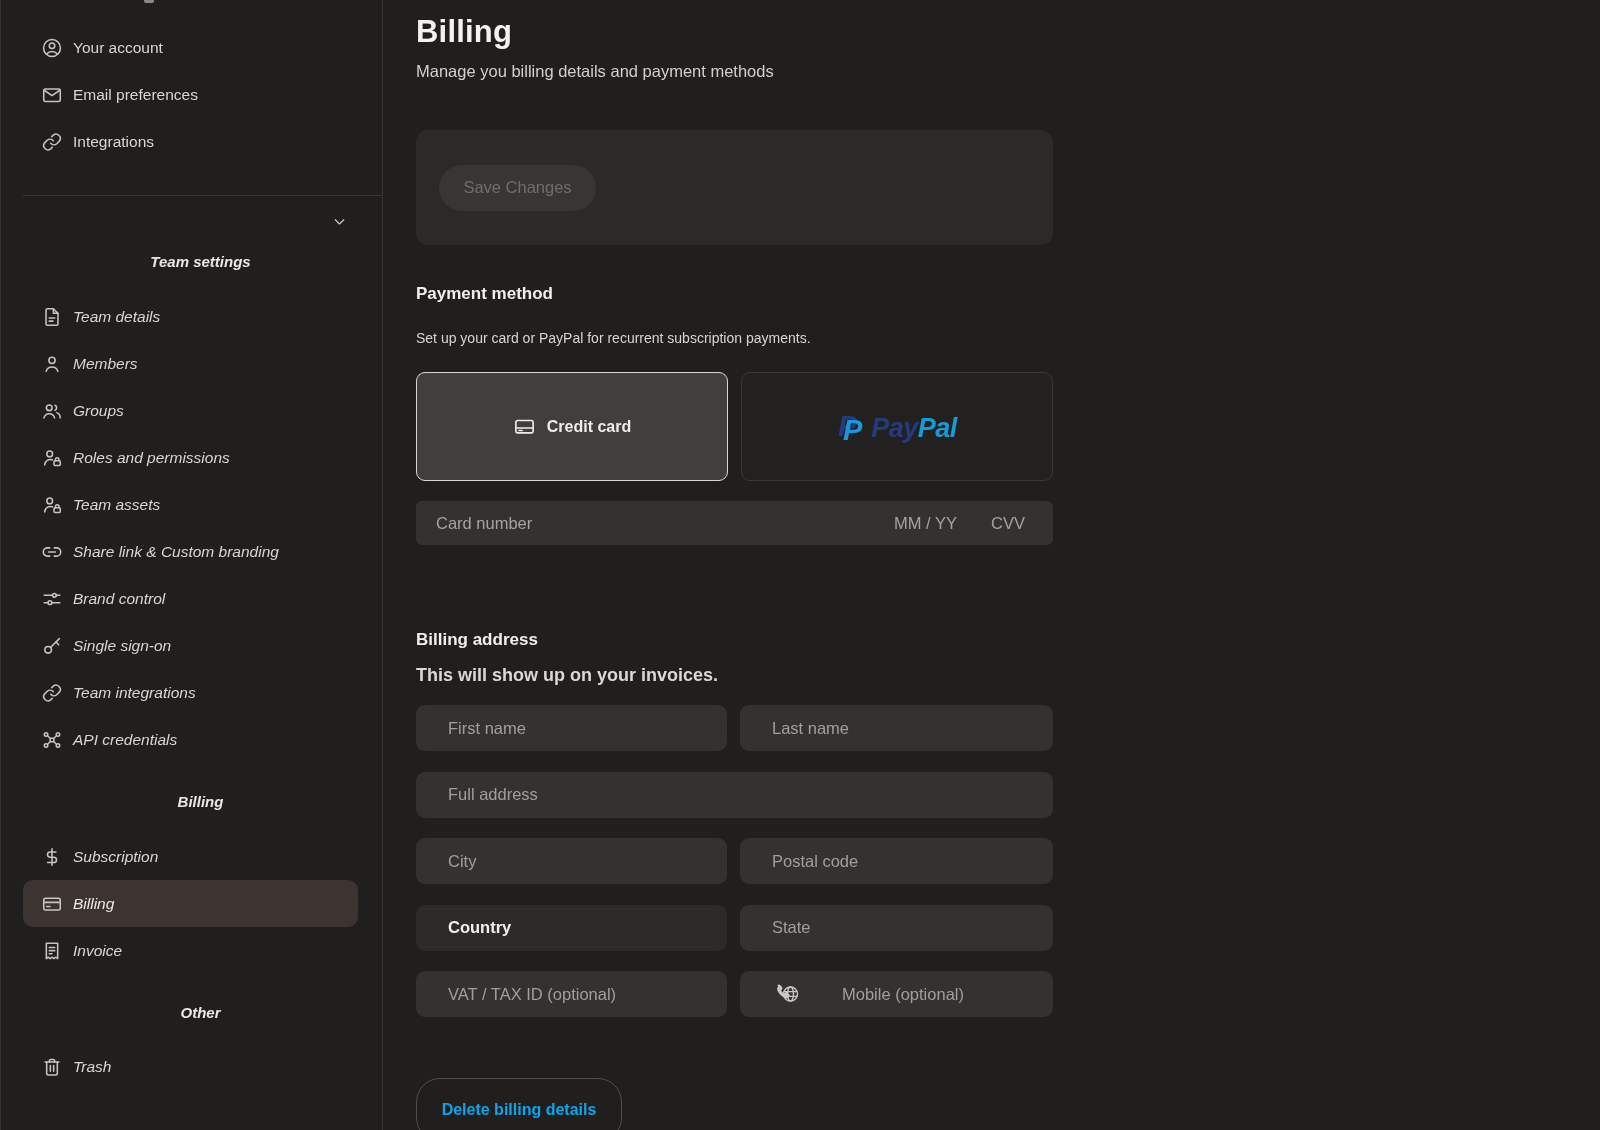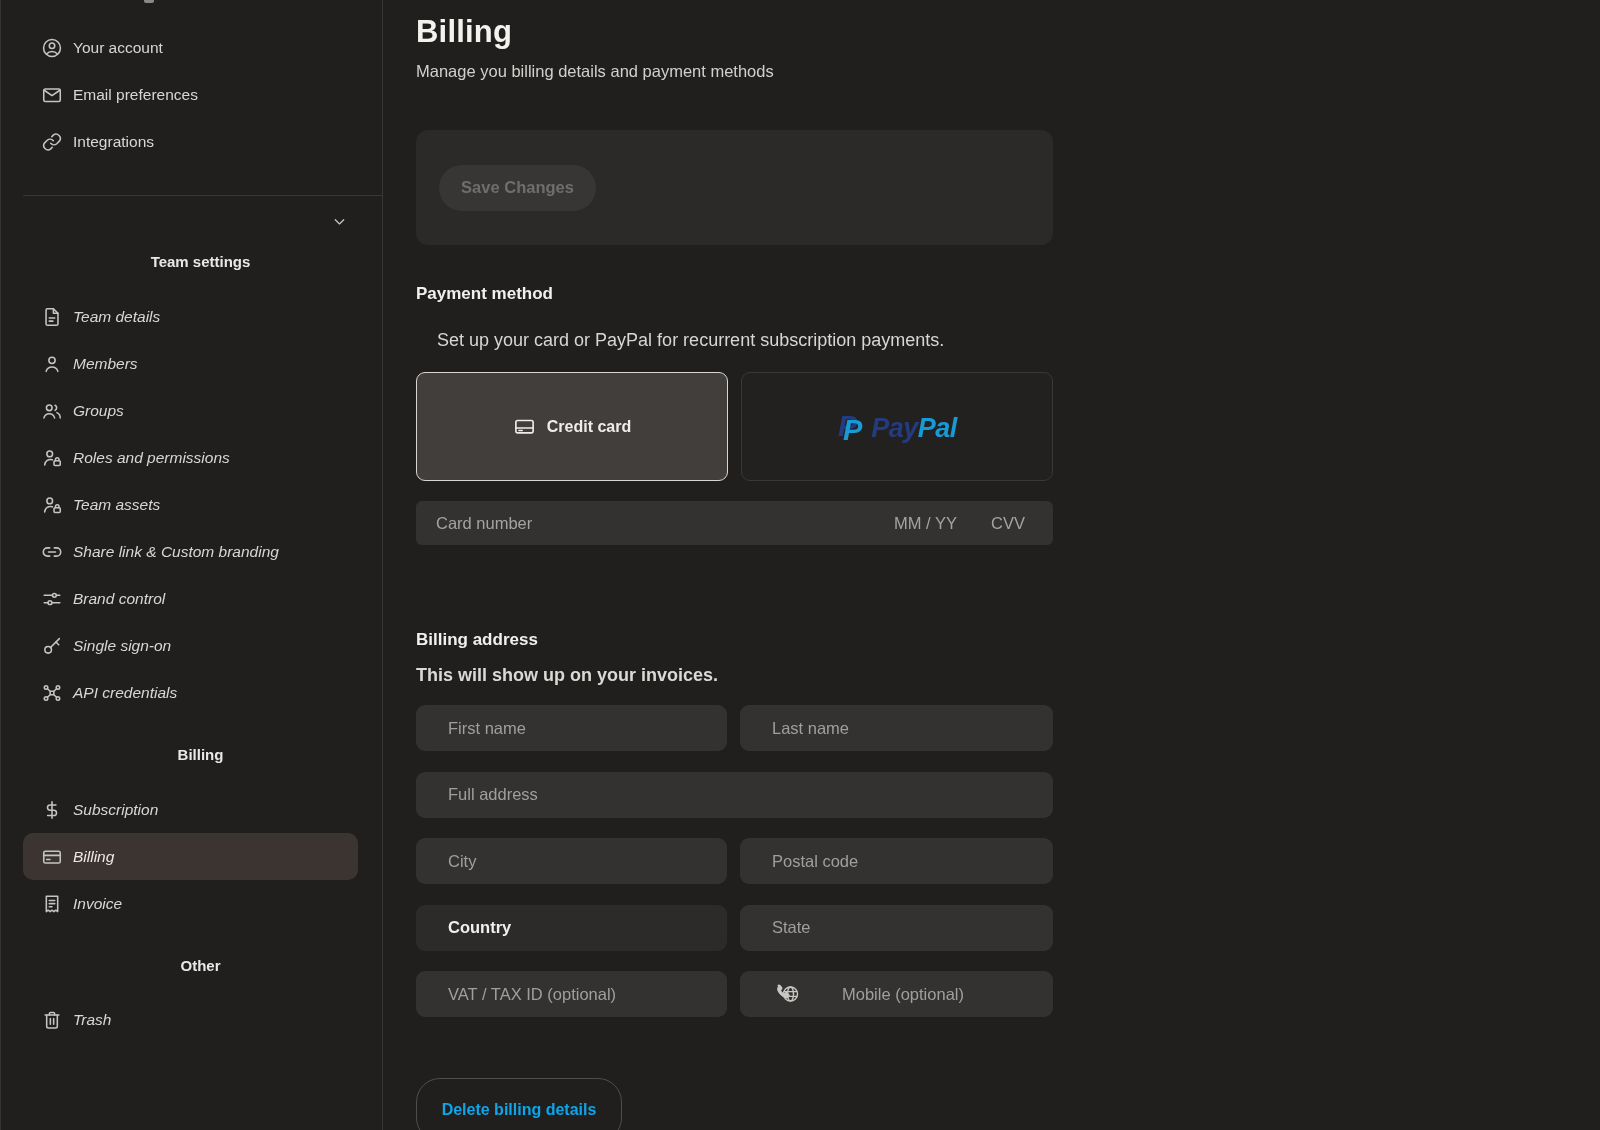--- a/index.html
+++ b/index.html
@@ -25,45 +25,45 @@
     height:47px; margin:0 24px 0 22px; padding-left:18px;
     display:flex; align-items:center; gap:10px;
     border-radius:10px; font-size:15.5px; color:#d9d7d4; cursor:pointer;
   }
   .side-item.selected { background:#3b3431; color:#eceae7; }
   .side-icon { width:22px; height:22px; color:#c6c4c1; flex:0 0 22px; }
   .side-icon svg { width:22px; height:22px; }
   .divider { margin:30px 0 0 22px; border-top:1px solid #393837; }
   .collapse-row { margin-top:12px; height:26px; display:flex; justify-content:flex-end; padding-right:34px; align-items:center; }
   .collapse-row svg { width:17px; height:17px; color:#cbc9c6; cursor:pointer; }
-  .side-sec-title { margin-top:19px; padding-left:18px; font-size:15px; font-weight:bold; color:#eae8e5; }
+  .side-sec-title { margin-top:19px; padding-left:18px; font-size:15px; font-weight:bold; color:#eae8e5;font-style:italic; }
   .side-sec-title.mt30 { margin-top:30px; }
   .side-list { margin-top:23px;font-style:italic; }
   .side-list.mt22 { margin-top:22px; }
 
   
   .main { position:absolute; left:416px; top:0; width:637px; height:1130px; }
   .page-title { position:absolute; top:14px; left:0; font-size:31px; font-weight:bold; color:#f4f2ef; letter-spacing:0.2px; }
   .page-sub { position:absolute; top:62px; left:0; font-size:16.5px; color:#d2d0cd; }
 
   .notice {
     position:absolute; top:130px; left:0; width:637px; height:115px;
     background:#2b2a28; border-radius:12px;
     display:flex; align-items:center; justify-content:space-between;
     padding:0 23px;
   }
   .notice p { width:438px; font-size:16.5px; line-height:28px; color:#d4d2cf; }
   .save-btn {
     width:157px; height:46px; border-radius:23px; border:none;
-    background:#373635; color:#6f6e6c; font-size:16.5px; font-weight:700;
+    background:#373635; color:#6f6e6c; font-size:16.5px; font-weight:400;
     font-family:inherit; cursor:default;
   }
 
   .pm-heading { position:absolute; top:284px; left:0; font-size:17px; font-weight:bold; color:#f2f0ed; }
-  .pm-desc   { position:absolute; top:330px; left:0; font-size:18px; color:#d8d6d3;margin-left:21px; }
+  .pm-desc   { position:absolute; top:330px; left:0; font-size:14px; color:#d8d6d3; }
 
   .methods { position:absolute; top:372px; left:0; width:637px; height:109px; display:flex; gap:13px; }
   .method-card {
     flex:1; border-radius:9px; display:flex; align-items:center; justify-content:center; gap:11px; cursor:pointer;
   }
   .method-card.cc { background:#413e3c; border:1.5px solid #d8d6d3; color:#efedea; font-size:16px; font-weight:bold; }
   .method-card.cc svg { width:23px; height:23px; }
   .method-card.pp { background:#232120; border:1px solid #393837; }
   .pp-logo { display:flex; align-items:flex-end; }
   .pp-logo svg text { font-family:"Liberation Sans",sans-serif; font-weight:bold; font-style:italic; }
@@ -229,20 +229,29 @@
     </div>
     <div class="side-item">
       <span class="side-icon">
         <svg viewBox="0 0 24 24" class="oicon">
             <circle cx="7.8" cy="16.2" r="3.6"></circle>
             <path d="M10.4 13.6 20 4"></path>
             <path d="m16.3 7.7 3 3"></path>
           </svg>
       </span>
       <span>Single sign-on</span>
+    </div>
+    <div class="side-item">
+      <span class="side-icon">
+        <svg viewBox="0 0 24 24" class="oicon">
+            <path d="M10.6 13.4a4.7 4.7 0 0 0 6.6.5l2.8-2.8a4.7 4.7 0 0 0-6.6-6.6l-1.6 1.6"></path>
+            <path d="M13.4 10.6a4.7 4.7 0 0 0-6.6-.5L4 12.9a4.7 4.7 0 0 0 6.6 6.6l1.6-1.6"></path>
+          </svg>
+      </span>
+      <span>Team integrations</span>
     </div>
     <div class="side-item">
       <span class="side-icon">
         <svg viewBox="0 0 24 24" class="oicon">
             <circle cx="5.5" cy="6" r="1.9"></circle>
             <circle cx="18.5" cy="6" r="1.9"></circle>
             <circle cx="5.5" cy="18" r="1.9"></circle>
             <circle cx="18.5" cy="18" r="1.9"></circle>
             <path d="m7 7.4 3 2.7m7-2.7-3 2.7M7 16.6l3-2.7m7 2.7-3-2.7"></path>
             <rect x="10" y="10" width="4" height="4" rx="0.8"></rect>

